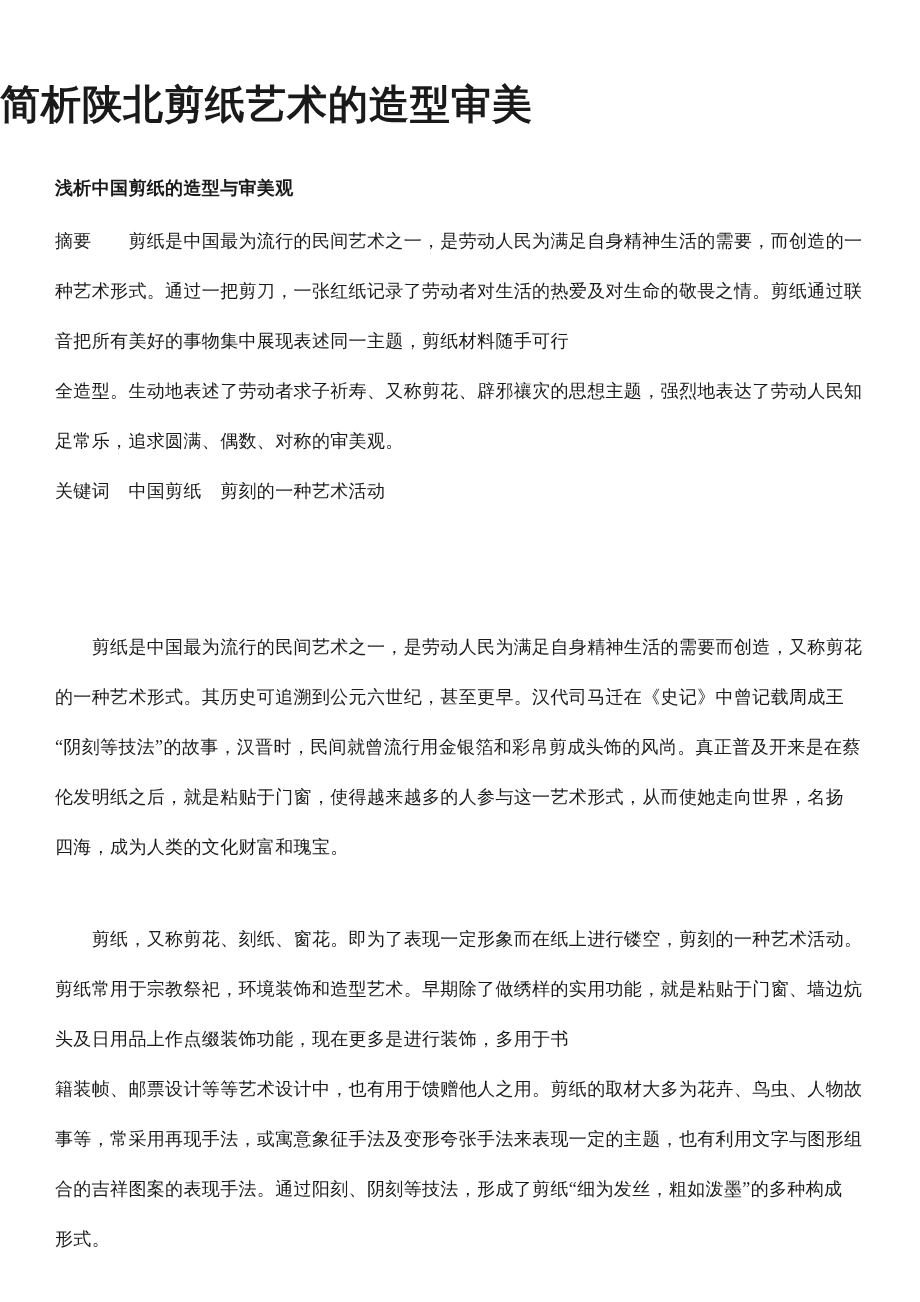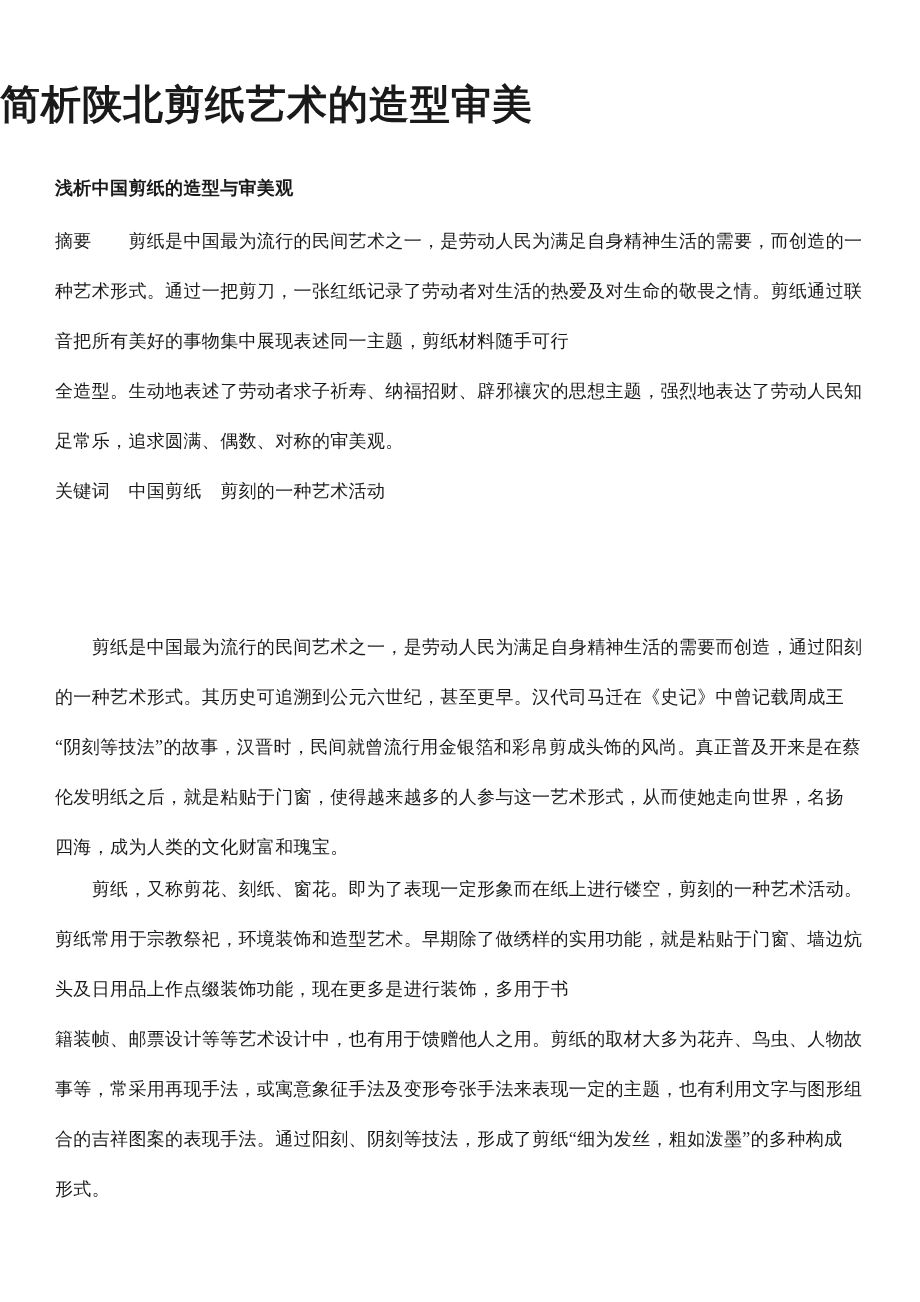--- a/index.html
+++ b/index.html
@@ -46,48 +46,48 @@
     letter-spacing: 0.35px;
     white-space: nowrap;
   }
   .textblock {
     position: absolute;
     left: 55px;
     width: 812px;
   }
   .abstract { top: 216px; }
   .para1    { top: 622px; }
-  .para2    { top: 864px; }
+  .para2    { top: 914px; }
   .line {
     font-size: 18px;
     line-height: 50px;
     letter-spacing: 0.35px;
     white-space: nowrap;
   }
 </style>
 </head>
 <body>
 
 <div class="page">
 
   <h1 class="doc-title">简析陕北剪纸艺术的造型审美</h1>
 
   <h2 class="doc-heading">浅析中国剪纸的造型与审美观</h2>
 
   <div class="textblock abstract">
     <div class="line">摘要　　剪纸是中国最为流行的民间艺术之一，是劳动人民为满足自身精神生活的需要，而创造的一</div>
     <div class="line">种艺术形式。通过一把剪刀，一张红纸记录了劳动者对生活的热爱及对生命的敬畏之情。剪纸通过联</div>
     <div class="line">音把所有美好的事物集中展现表述同一主题，剪纸材料随手可行</div>
-    <div class="line">全造型。生动地表述了劳动者求子祈寿、纳福招财、辟邪禳灾的思想主题，强烈地表达了劳动人民知</div>
+    <div class="line">全造型。生动地表述了劳动者求子祈寿、又称剪花、辟邪禳灾的思想主题，强烈地表达了劳动人民知</div>
     <div class="line">足常乐，追求圆满、偶数、对称的审美观。</div>
     <div class="line">关键词　中国剪纸　剪刻的一种艺术活动</div>
   </div>
 
   <div class="textblock para1">
-    <div class="line">　　剪纸是中国最为流行的民间艺术之一，是劳动人民为满足自身精神生活的需要而创造，通过阳刻</div>
+    <div class="line">　　剪纸是中国最为流行的民间艺术之一，是劳动人民为满足自身精神生活的需要而创造，又称剪花</div>
     <div class="line">的一种艺术形式。其历史可追溯到公元六世纪，甚至更早。汉代司马迁在《史记》中曾记载周成王</div>
     <div class="line">“阴刻等技法”的故事，汉晋时，民间就曾流行用金银箔和彩帛剪成头饰的风尚。真正普及开来是在蔡</div>
     <div class="line">伦发明纸之后，就是粘贴于门窗，使得越来越多的人参与这一艺术形式，从而使她走向世界，名扬</div>
     <div class="line">四海，成为人类的文化财富和瑰宝。</div>
   </div>
 
   <div class="textblock para2">
     <div class="line">　　剪纸，又称剪花、刻纸、窗花。即为了表现一定形象而在纸上进行镂空，剪刻的一种艺术活动。</div>
     <div class="line">剪纸常用于宗教祭祀，环境装饰和造型艺术。早期除了做绣样的实用功能，就是粘贴于门窗、墙边炕</div>
     <div class="line">头及日用品上作点缀装饰功能，现在更多是进行装饰，多用于书</div>

